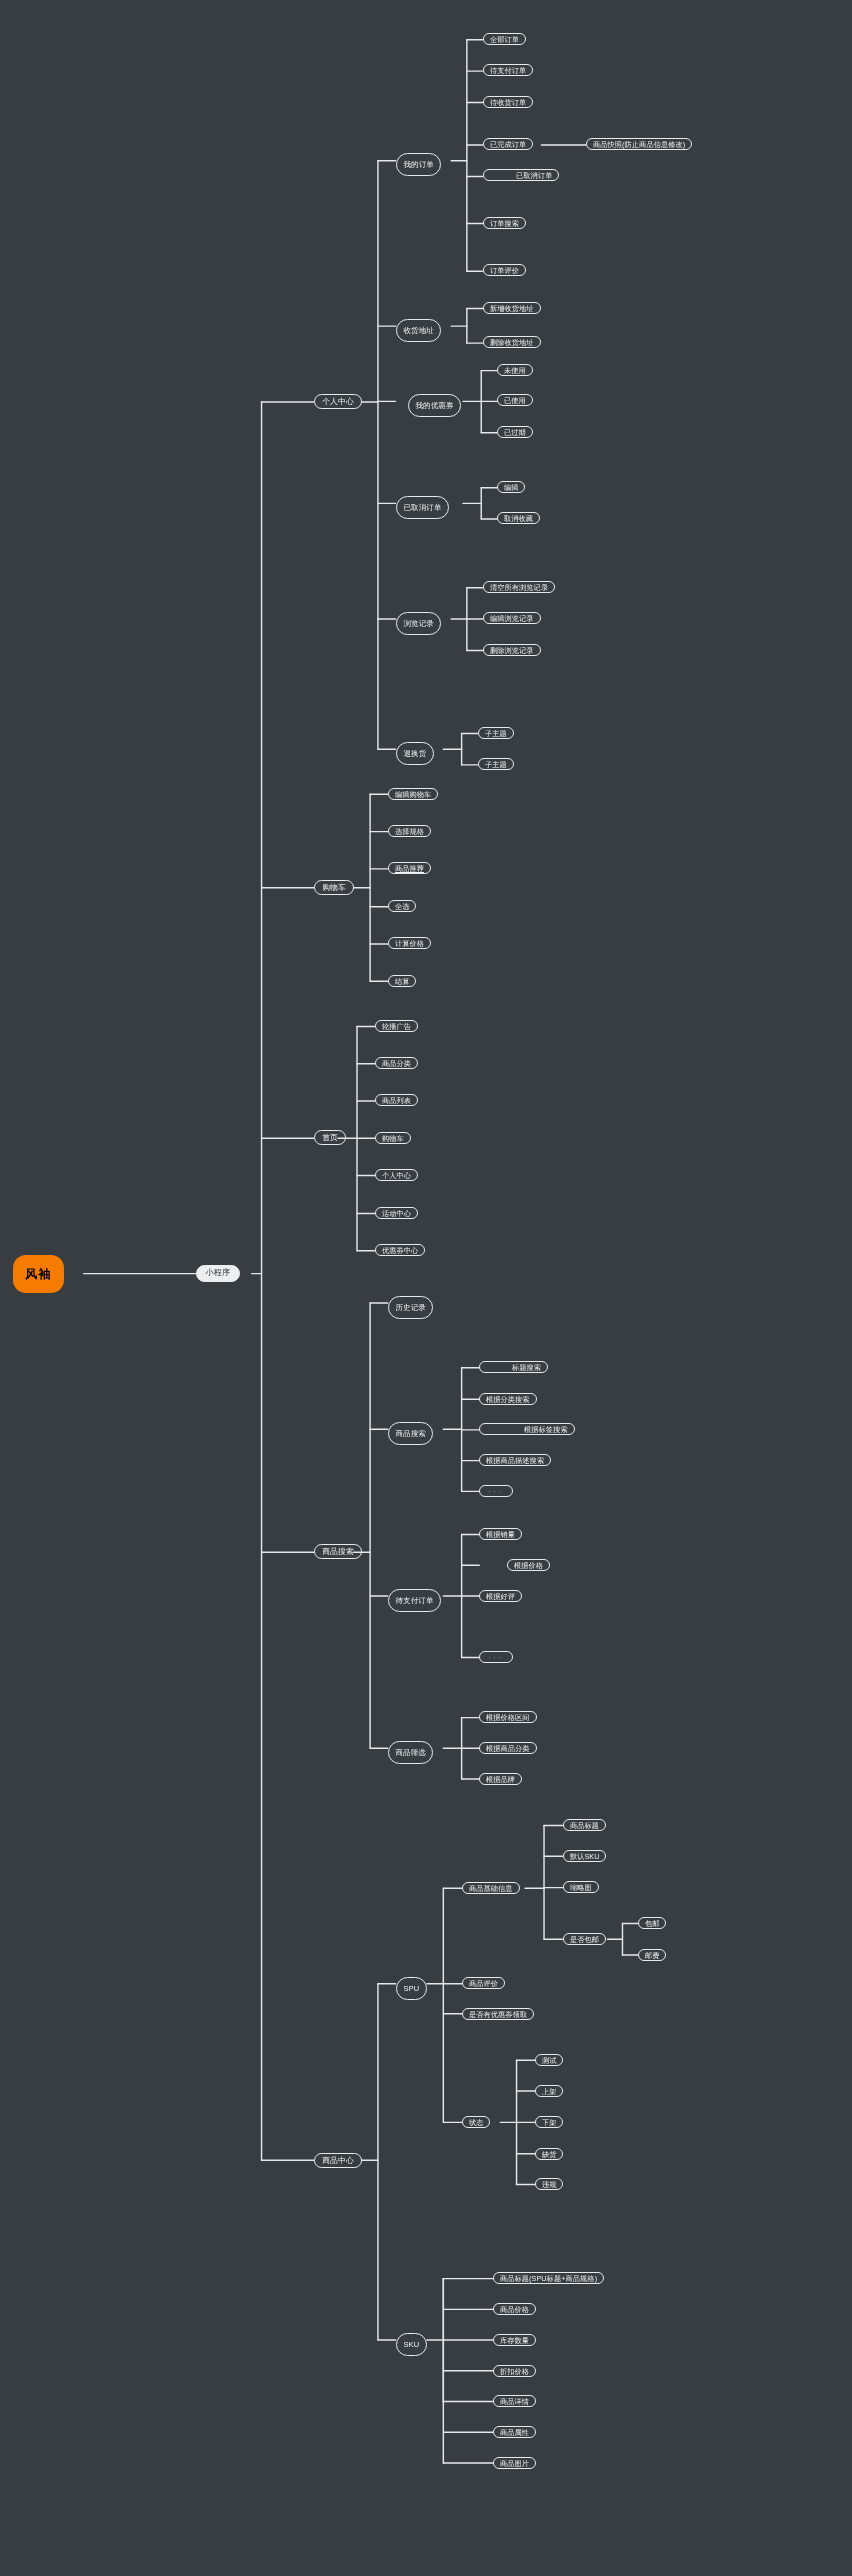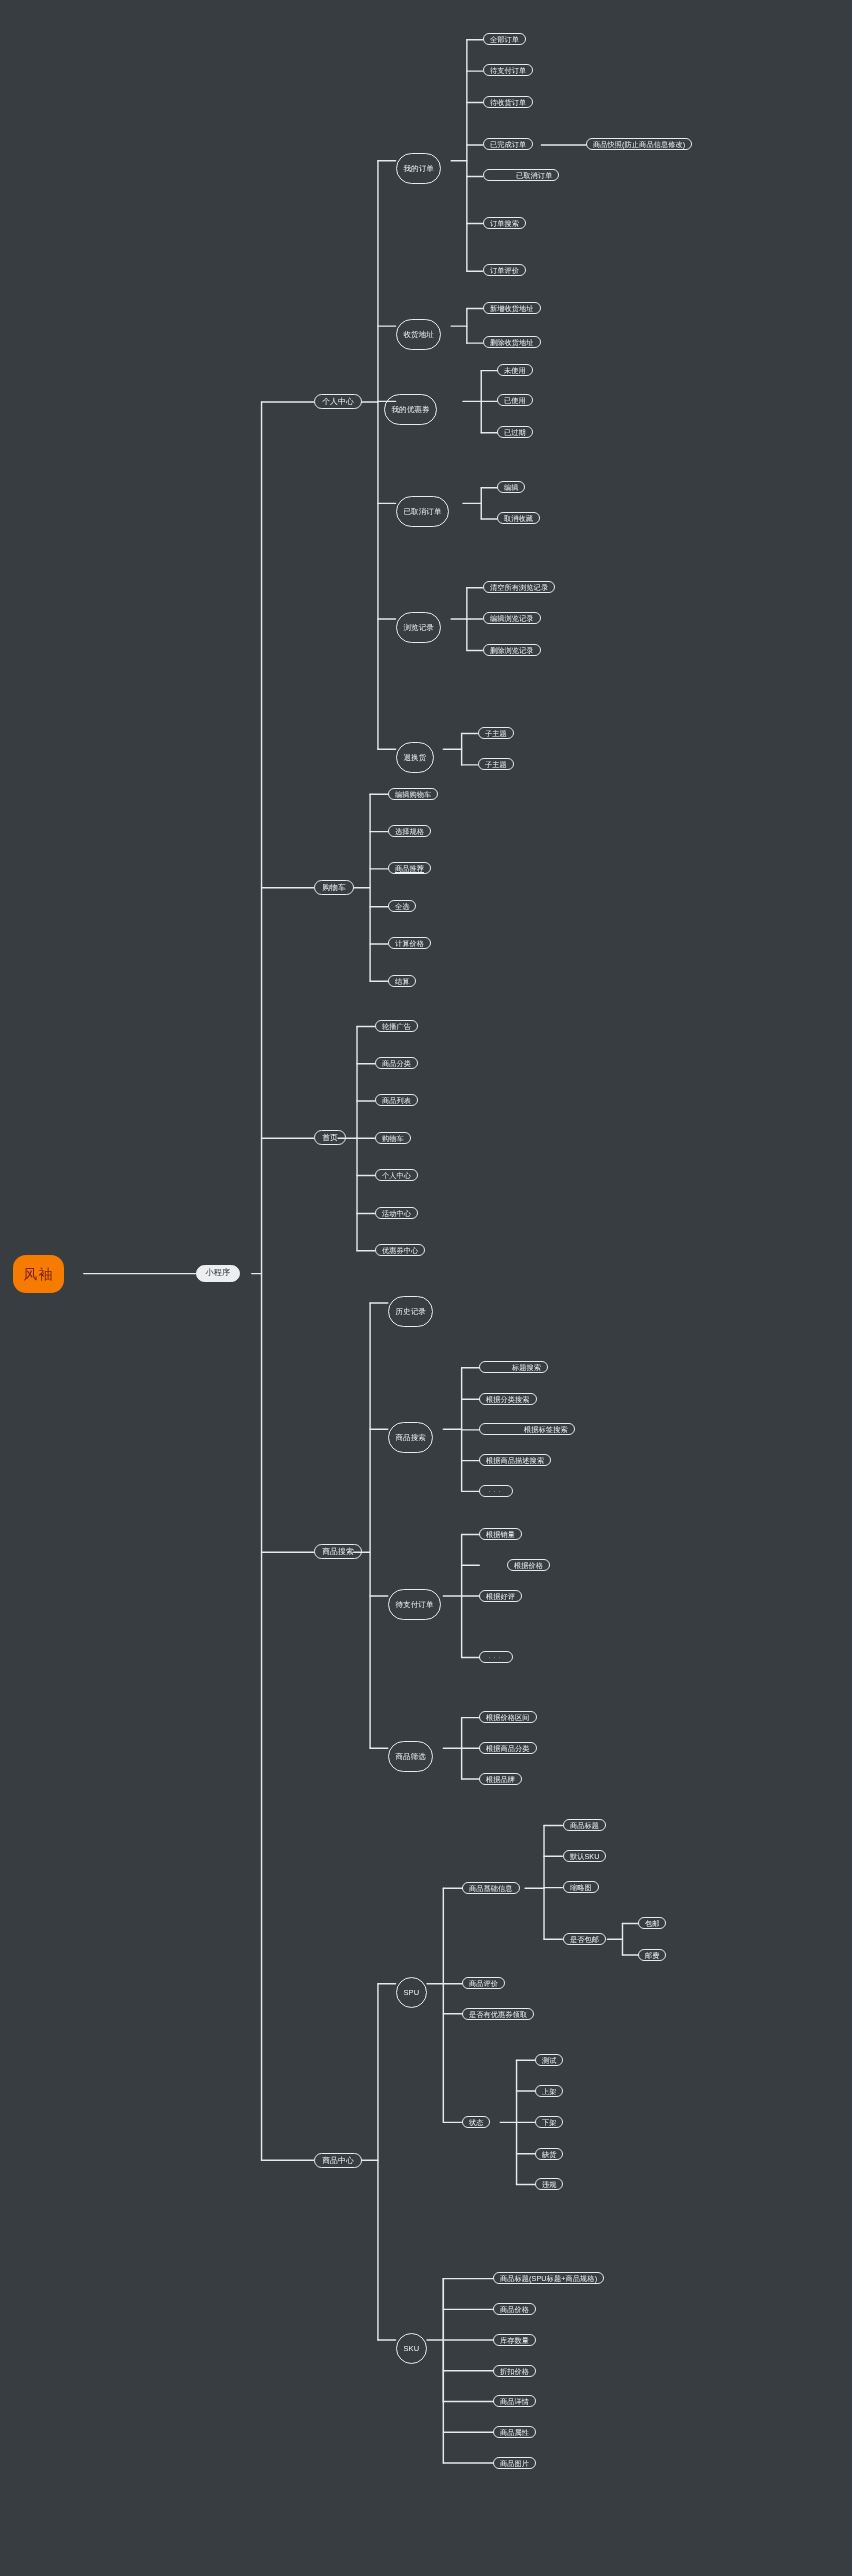--- a/index.html
+++ b/index.html
@@ -38,21 +38,21 @@
     z-index:3;
   }
   
   .lv3{
     height:12.4px;
     font-size:7.2px;
     padding:0 5.9px;
   }
   
   .lv2{
-    height:31px;
+    height:23px;
     font-size:7.5px;
     padding:0 6.5px;
   }
   
   .lv1{
     height:15px;
     font-size:7.8px;
     padding:0 7.2px;
   }
   
@@ -62,26 +62,26 @@
     padding:0 8.5px;
     background:#eceef0;
     border:0.7px solid #eceef0;
     color:#2f3337;
     border-radius:8.5px;
   }
   
   .root{
     height:38px;
     width:51px;
-    font-size:14px;
-    font-weight:400;
+    font-size:12px;
+    font-weight:700;
     background:#f57c00;
     border:none;
     border-radius:13px;
-    color:#7f1d1d;
+    color:#000000;
     letter-spacing:1.3px;
   }
   .dots{
     letter-spacing:3.3px;
     font-size:5.9px;
     color:#e8eaec;
   }
 </style>
 </head>
 <body>
@@ -248,21 +248,21 @@
   <div class="node trunk" style="left:196px; top:1265px;">小程序</div>
 
   <div class="node lv1" style="left:314px; top:394px;">个人中心</div>
   <div class="node lv1" style="left:314px; top:880px;">购物车</div>
   <div class="node lv1" style="left:314px; top:1130px;">首页</div>
   <div class="node lv1" style="left:314px; top:1544px;">商品搜索</div>
   <div class="node lv1" style="left:314px; top:2153px;">商品中心</div>
 
   <div class="node lv2" style="left:396px; top:153px;">我的订单</div>
   <div class="node lv2" style="left:396px; top:319px;">收货地址</div>
-  <div class="node lv2" style="left:384px; top:394px;">我的优惠券</div>
+  <div class="node lv2" style="left:408px; top:394px;">我的优惠券</div>
   <div class="node lv2" style="left:396px; top:496px;">已取消订单</div>
   <div class="node lv2" style="left:396px; top:612px;">浏览记录</div>
   <div class="node lv2" style="left:396px; top:742px;">退换货</div>
 
   <div class="node lv3" style="left:483px; top:33px;">全部订单</div>
   <div class="node lv3" style="left:483px; top:64px;">待支付订单</div>
   <div class="node lv3" style="left:483px; top:96px;">待收货订单</div>
   <div class="node lv3" style="left:483px; top:138px;">已完成订单</div>
   <div class="node lv3" style="left:483px; top:169px;padding-left:32px;">已取消订单</div>
   <div class="node lv3" style="left:483px; top:217px;">订单搜索</div>

